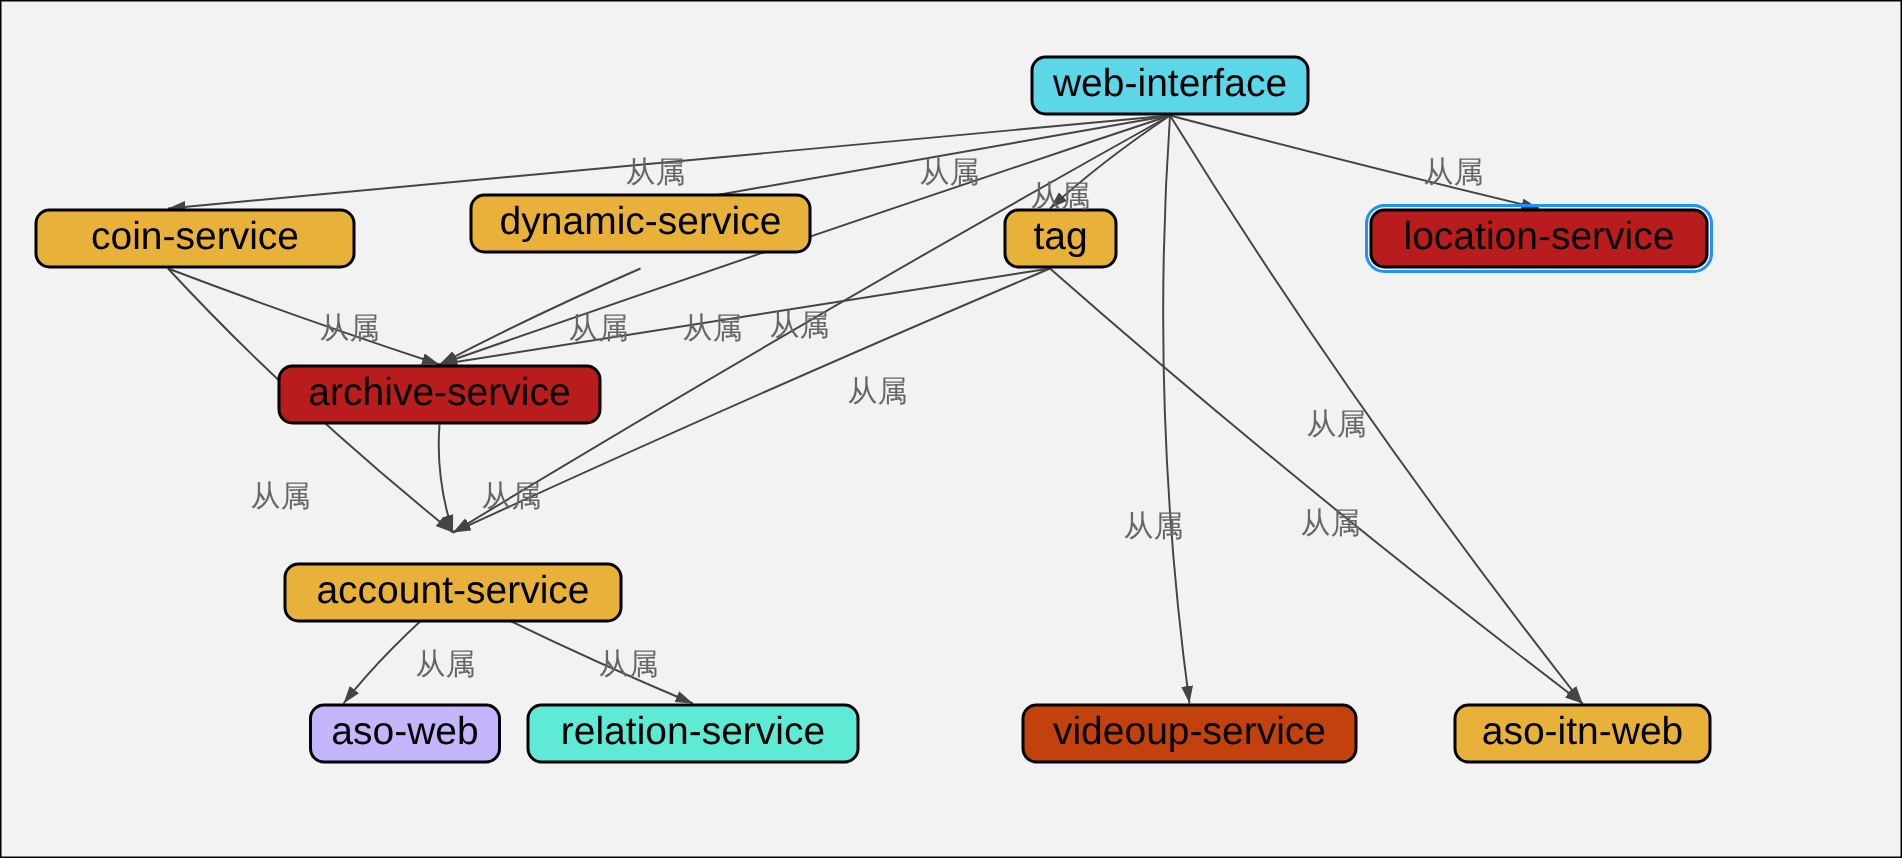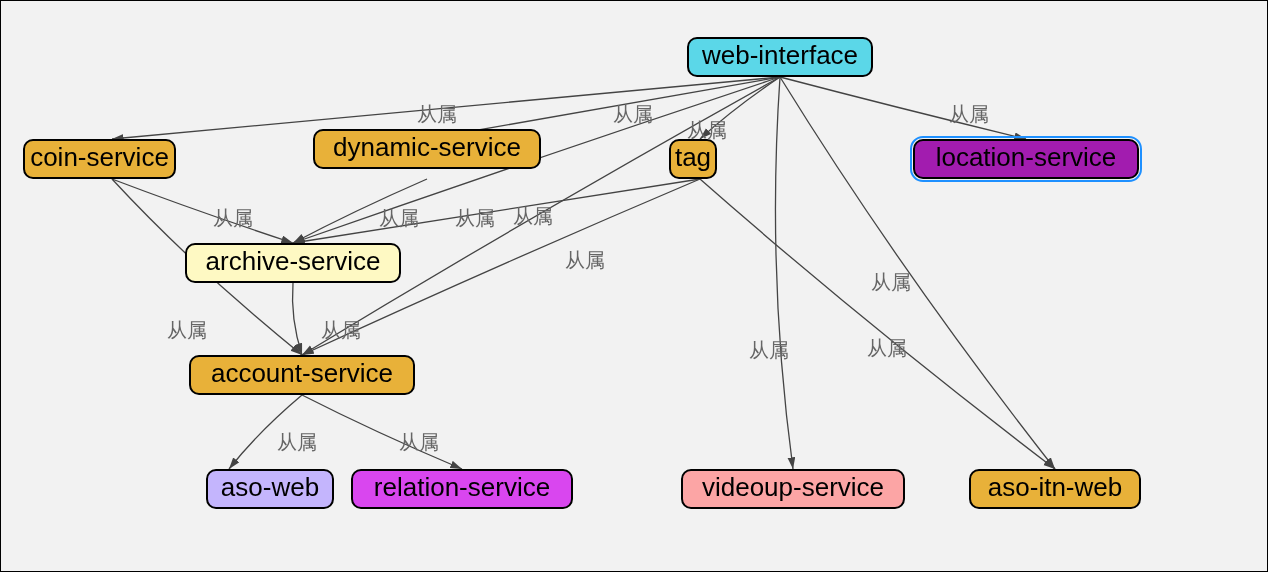--- a/index.html
+++ b/index.html
@@ -75,45 +75,45 @@
         <path d="M 699 178 Q 863.8471275419524 323 1054 468" fill="none" stroke="#444" stroke-width="1.3" marker-end="url(#arrow)"></path>
         <path d="M 292 282 Q 289.3 318 301 354" fill="none" stroke="#444" stroke-width="1.3" marker-end="url(#arrow)"></path>
         <path d="M 301 394 Q 257.1 431 228 468" fill="none" stroke="#444" stroke-width="1.3" marker-end="url(#arrow)"></path>
         <path d="M 301 394 Q 373.6 431 461 468" fill="none" stroke="#444" stroke-width="1.3" marker-end="url(#arrow)"></path>
       </g>
   </svg>
   <div id="nodes-layer">
       <div class="node" style="left: 686px; top: 36px; width: 186px; height: 40px; background: rgb(91, 215, 232);">
         <span>web-interface</span>
       </div>
-      <div class="node" style="left: 22px; top: 138px; width: 153px; height: 40px; background: rgb(232, 177, 57);">
+      <div class="node" style="left: 22px; top: 138px; width: 214px; height: 40px; background: rgb(232, 177, 57);">
         <span>coin-service</span>
       </div>
       <div class="node" style="left: 312px; top: 128px; width: 228px; height: 40px; background: rgb(232, 177, 57);">
         <span>dynamic-service</span>
       </div>
-      <div class="node" style="left: 668px; top: 138px; width: 48px; height: 40px; background: rgb(232, 177, 57);">
+      <div class="node" style="left: 668px; top: 138px; width: 76px; height: 40px; background: rgb(232, 177, 57);">
         <span>tag</span>
       </div>
-      <div class="node" style="left: 912px; top: 138px; width: 226px; height: 40px; background: #a21caf; outline: rgb(30, 144, 255) solid 2px; outline-offset: 1px;">
+      <div class="node" style="left: 912px; top: 138px; width: 226px; height: 40px; background: #b91c1c; outline: rgb(30, 144, 255) solid 2px; outline-offset: 1px;">
         <span>location-service</span>
       </div>
-      <div class="node" style="left: 184px; top: 242px; width: 216px; height: 40px; background: #fef9c3;">
+      <div class="node" style="left: 184px; top: 242px; width: 216px; height: 40px; background: #b91c1c;">
         <span>archive-service</span>
       </div>
-      <div class="node" style="left: 188px; top: 354px; width: 226px; height: 40px; background: rgb(232, 177, 57);">
+      <div class="node" style="left: 188px; top: 374px; width: 226px; height: 40px; background: rgb(232, 177, 57);">
         <span>account-service</span>
       </div>
       <div class="node" style="left: 164px; top: 468px; width: 128px; height: 40px; background: #c4b5fd; margin-left: 41px;">
         <span>aso-web</span>
       </div>
-      <div class="node" style="left: 350px; top: 468px; width: 222px; height: 40px; background: #d946ef;">
+      <div class="node" style="left: 350px; top: 468px; width: 222px; height: 40px; background: #5eead4;">
         <span>relation-service</span>
       </div>
-      <div class="node" style="left: 680px; top: 468px; width: 224px; height: 40px; background: #fca5a5;">
+      <div class="node" style="left: 680px; top: 468px; width: 224px; height: 40px; background: #c2410c;">
         <span>videoup-service</span>
       </div>
       <div class="node" style="left: 968px; top: 468px; width: 172px; height: 40px; background: rgb(232, 177, 57); border-radius: 10px;">
         <span>aso-itn-web</span>
       </div>
     </div>
   <div id="labels-layer">
       <div class="edge-label" style="left: 416px; top: 100px;">从属</div>
       <div class="edge-label" style="left: 612px; top: 100px;">从属</div>
       <div class="edge-label" style="left: 686px; top: 116px;">从属</div>

